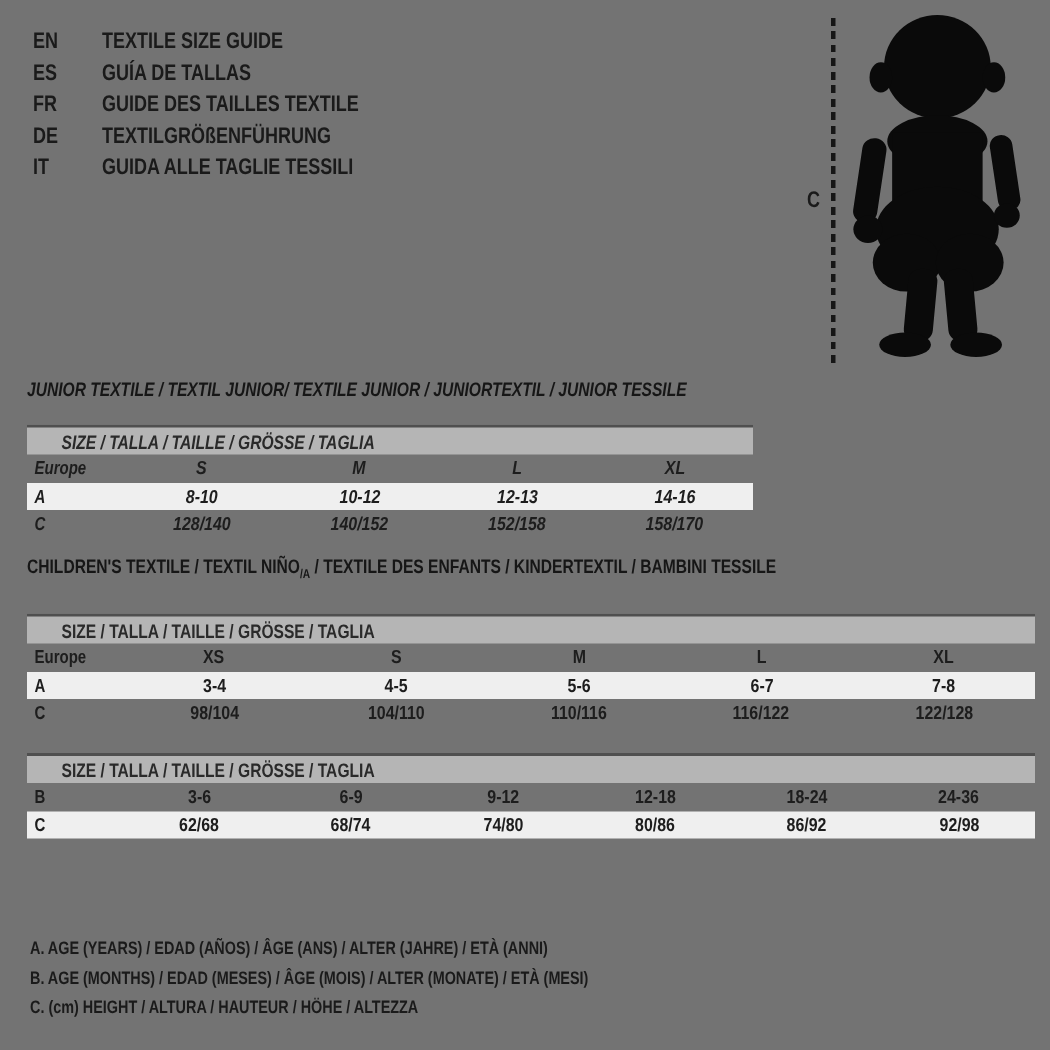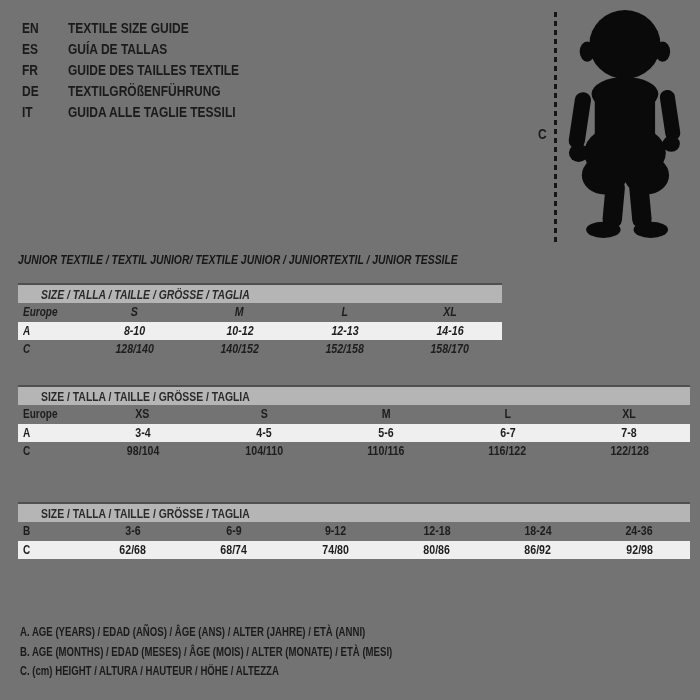--- a/index.html
+++ b/index.html
@@ -151,20 +151,21 @@
         </div>
         <div class="cell">
           <span class="condc">152/158</span>
         </div>
         <div class="cell">
           <span class="condc">158/170</span>
         </div>
       </div>
     </div>
   <div class="tblock t1" id="table-1">
+      <div class="tbl-title"><div class="title-line cond"><span>CHILDREN'S TEXTILE / TEXTIL NIÑO</span><span class="sub">/A</span><span> / TEXTILE DES ENFANTS / KINDERTEXTIL / BAMBINI TESSILE</span></div></div>
       <div class="band">
         <span class="cond">SIZE / TALLA / TAILLE / GRÖSSE / TAGLIA</span>
       </div>
       <div class="trow">
         <div class="rlabel"><span class="cond">Europe</span></div>
         <div class="cell">
           <span class="condc">XS</span>
         </div>
         <div class="cell">
           <span class="condc">S</span>

